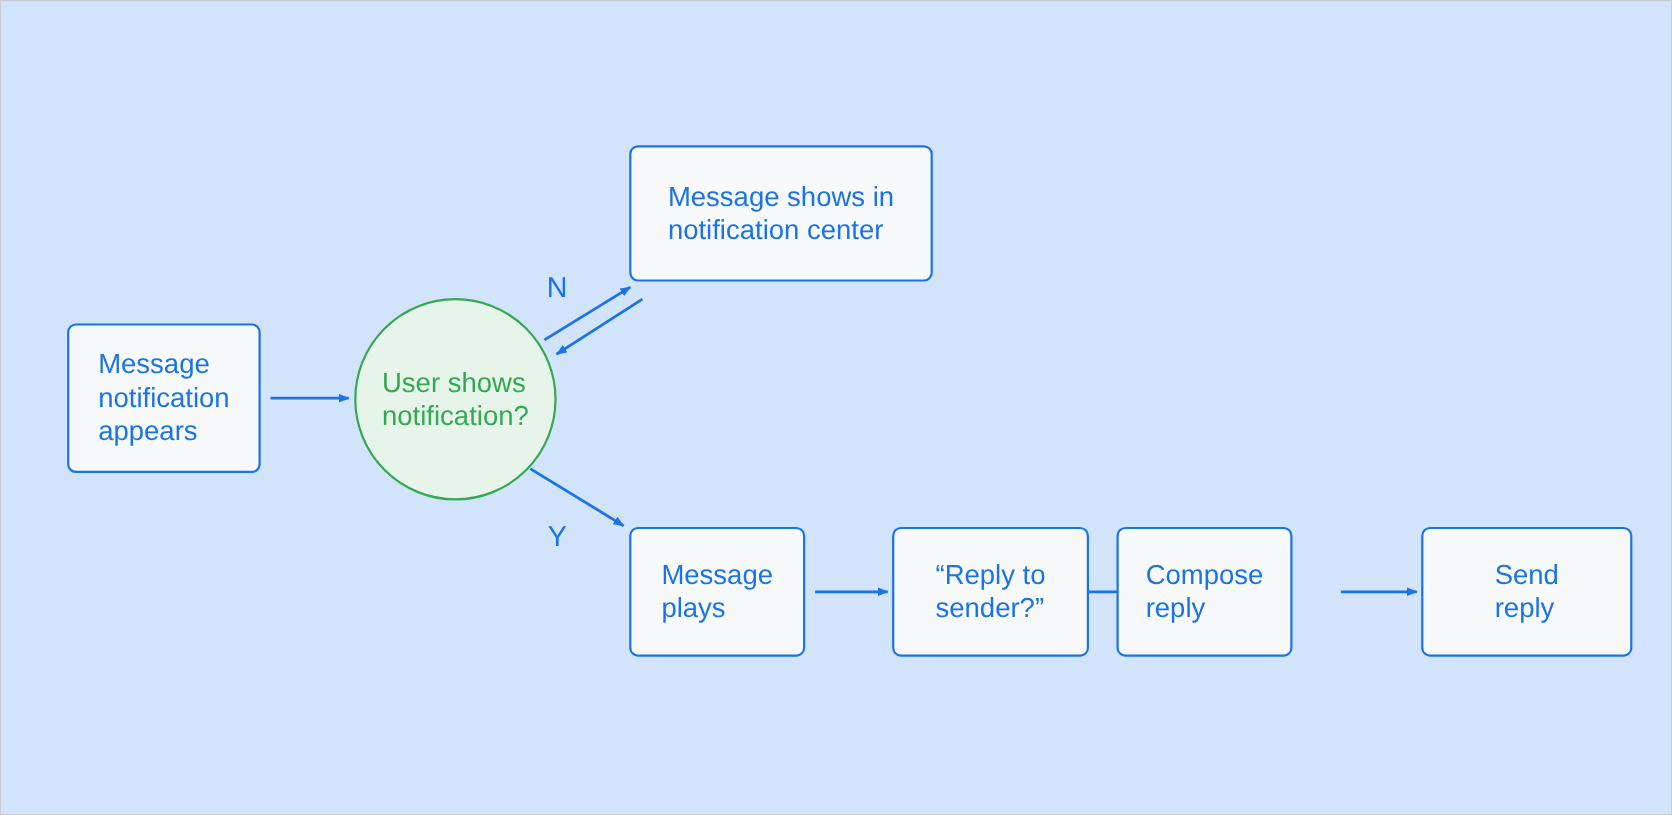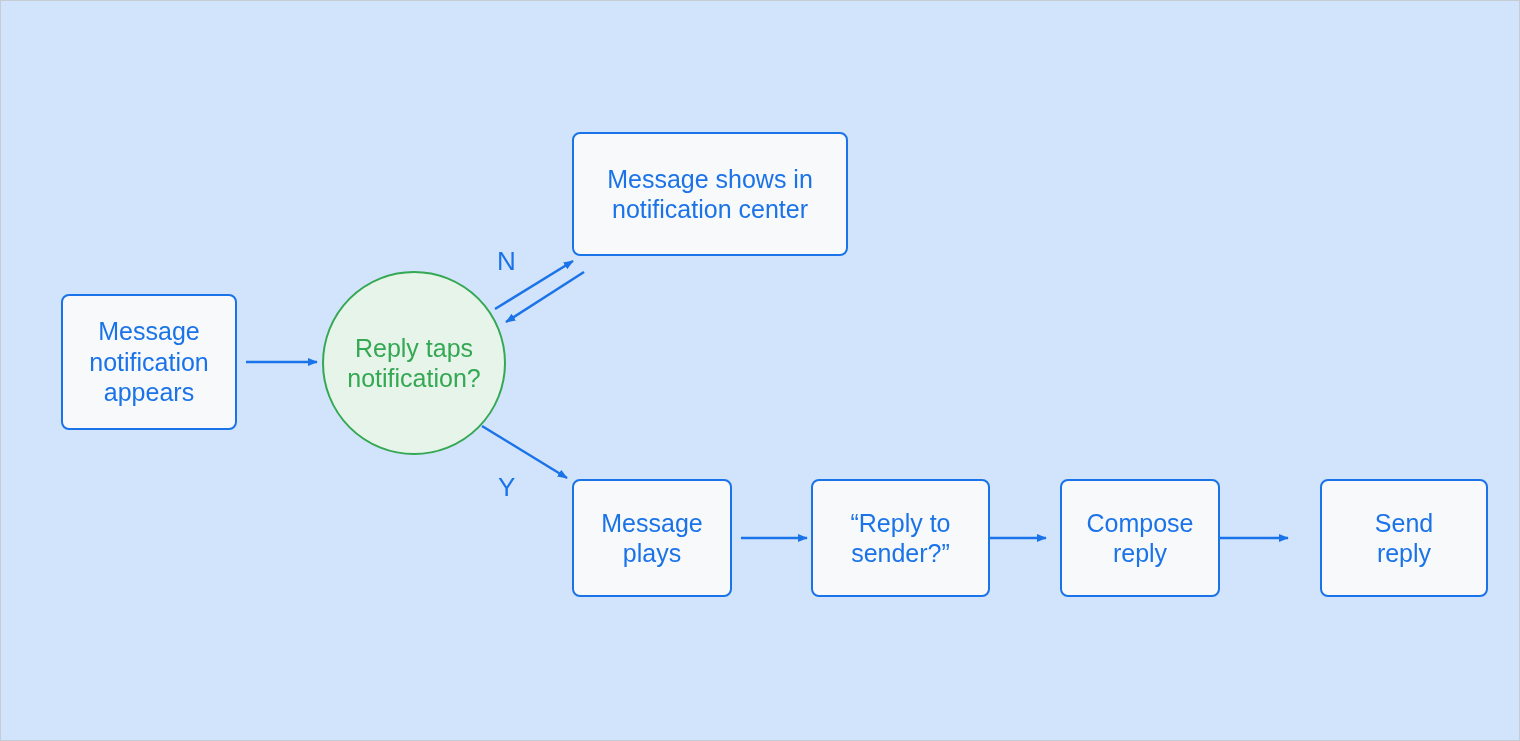--- a/index.html
+++ b/index.html
@@ -24,21 +24,20 @@
     width: 1520px;
     height: 741px;
     pointer-events: none;
   }
   .node {
     position: absolute;
     box-sizing: border-box;
     display: flex;
     align-items: center;
     justify-content: center;
-    text-align: center;
     line-height: 1.22;
   }
   .node-box {
     background: #f8f9fa;
     border: 2px solid #1a73e8;
     border-radius: 8px;
     color: #1a73e8;
     font-size: 25px;
   }
   .node-decision {
@@ -88,45 +87,45 @@
     <line x1="1218" y1="537" x2="1287" y2="537" stroke="#1a73e8" stroke-width="2.5" marker-end="url(#arrowhead)"></line>
   </svg>
 
   <div class="node node-box" style="left:60px; top:293px; width:176px; height:136px;">
     <span class="node-label">Message
 notification
 appears</span>
   </div>
 
   <div class="node node-decision" style="left:321px; top:270px; width:184px; height:184px;">
-    <span class="node-label">Reply taps
+    <span class="node-label">User shows
 notification?</span>
   </div>
 
   <div class="node node-box" style="left:571px; top:131px; width:276px; height:124px;">
     <span class="node-label">Message shows in
 notification center</span>
   </div>
 
   <div class="node node-box" style="left:571px; top:478px; width:160px; height:118px;">
     <span class="node-label">Message
 plays</span>
   </div>
 
   <div class="node node-box" style="left:810px; top:478px; width:179px; height:118px;">
     <span class="node-label">“Reply to
 sender?”</span>
   </div>
 
-  <div class="node node-box" style="left:1059px; top:478px; width:160px; height:118px;">
+  <div class="node node-box" style="left:1014px; top:478px; width:160px; height:118px;">
     <span class="node-label">Compose
 reply</span>
   </div>
 
-  <div class="node node-box" style="left:1291px; top:478px; width:168px; height:118px;margin-left:28px;">
+  <div class="node node-box" style="left:1291px; top:478px; width:192px; height:118px;">
     <span class="node-label">Send
 reply</span>
   </div>
 
   <div class="edge-label" style="left:496px; top:247px;">N</div>
 
   <div class="edge-label" style="left:497px; top:473px;">Y</div>
 
 </div>
 

